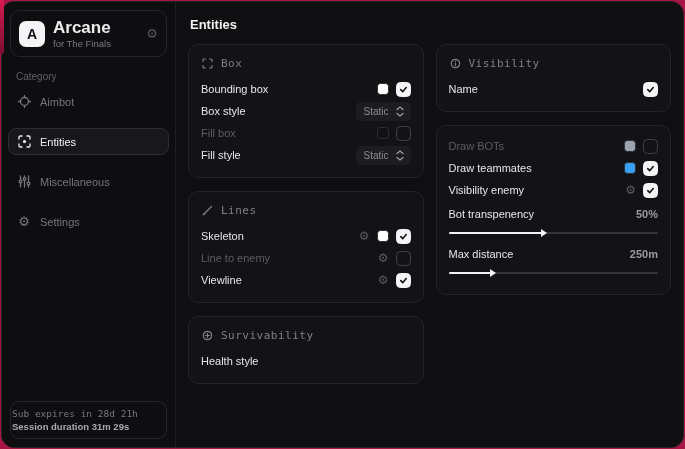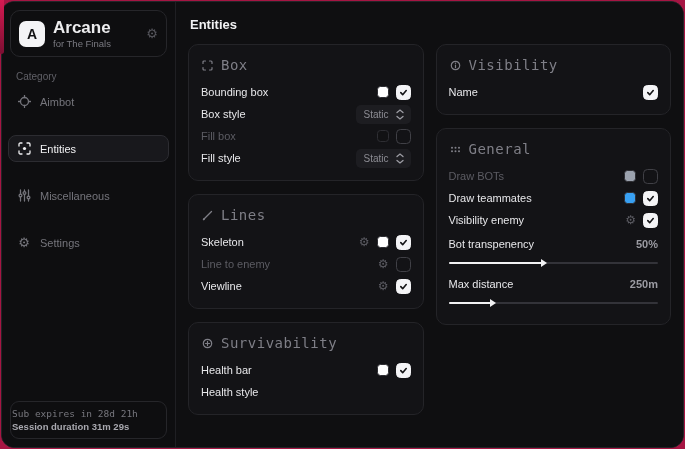--- a/index.html
+++ b/index.html
@@ -19,40 +19,40 @@
   .logo { width:26px; height:26px; border-radius:7px; background:#f4f4f6; color:#121214;
     display:flex; align-items:center; justify-content:center; font-weight:bold; font-size:14px; }
   .brand-text { flex:1; line-height:1.25; }
   .brand-title { font-size:17px; font-weight:bold; color:#ecECee; color:#ececee; }
   .brand-sub { font-size:9.5px; color:#7b7b82; }
   .gear { font-size:13px; color:#55555c; line-height:1; }
   .brand-gear { cursor:pointer; }
 
   .category-label { margin:14px 0 6px 14px; font-size:10px; color:#606067; }
 
-  .nav { display:flex; flex-direction:column; gap:20px; padding:0 6px; }
+  .nav { display:flex; flex-direction:column; gap:13px; padding:0 6px; }
   .nav-item { display:flex; align-items:center; gap:9px; height:27px; padding:0 8px;
     border:1px solid transparent; border-radius:8px; color:#75757c; font-size:11px; cursor:pointer; }
   .nav-item .nicon { width:14px; display:flex; align-items:center; justify-content:center; color:inherit; }
   .nav-item.active { background:#18181c; border-color:#2c2c31; color:#f1f1f3; }
 
   .footer-card { position:absolute; left:8px; right:8px; bottom:8px; border:1px solid #26262a;
     border-radius:9px; padding:6px 1px; }
   .footer-line1 { font-family:"DejaVu Sans Mono", monospace; font-size:9.5px; color:#77777e; margin-bottom:2px; }
   .footer-line2 { font-size:9.5px; font-weight:bold; color:#a9a9b0; }
 
   
   .main { flex:1; padding:13px 12px 0 12px; background:#0f0f11; }
   .page-title { font-size:13px; font-weight:bold; color:#f2f2f4; margin:2px 0 12px 2px; }
   .cols { display:flex; gap:12px; align-items:flex-start; }
   .col { flex:1; display:flex; flex-direction:column; gap:13px; }
 
   .card { background:#131316; border:1px solid #242428; border-radius:10px; padding:9px 12px 11px; }
   .card-header { display:flex; align-items:center; gap:8px; color:#7f7f87;
-    font-family:"DejaVu Sans Mono", monospace; font-size:14px; letter-spacing:0.5px; margin:3px 0 8px 1px; }
+    font-family:"DejaVu Sans Mono", monospace; font-size:11px; letter-spacing:0.5px; margin:3px 0 8px 1px; }
   .card-header svg { flex:0 0 auto; }
 
   .row { display:flex; align-items:center; justify-content:space-between; min-height:22px; }
   .row-label { font-size:11px; font-weight:500; color:#e7e7ea; }
   .row.dim .row-label { color:#5c5c63; }
   .controls { display:flex; align-items:center; gap:7px; }
 
   .swatch { width:12px; height:12px; border-radius:3.5px; border:1px solid #2e2e33; cursor:pointer; }
   .checkbox { width:15px; height:15px; border-radius:4.5px; border:1.5px solid #404046;
     display:flex; align-items:center; justify-content:center; cursor:pointer; background:transparent; }
@@ -230,31 +230,20 @@
 
         <section class="card">
           <div class="card-header">
             <svg class="icon" width="11" height="11" viewBox="0 0 11 11" fill="none" stroke="currentColor" stroke-width="1.2" stroke-linecap="round">
               <circle cx="5.5" cy="5.5" r="4.2"></circle>
                 <path d="M5.5 3.4v4.2M3.4 5.5h4.2"></path>
             </svg>
             <span>Survivability</span>
           </div>
           <div class="row">
-            <span class="row-label">Health bar</span>
-            <span class="controls">
-              <span class="swatch" style="background-color: rgb(255, 255, 255);"></span>
-              <span class="checkbox checked">
-                <svg width="9" height="9" viewBox="0 0 10 10">
-                    <path d="M2 5.2l2.1 2.2L8 2.8" stroke="#141416" stroke-width="1.8" fill="none" stroke-linecap="round" stroke-linejoin="round"></path>
-                  </svg>
-              </span>
-            </span>
-          </div>
-          <div class="row">
             <span class="row-label">Health style</span>
           </div>
         </section>
       </div>
 
       <div class="col">
 
         <section class="card">
           <div class="card-header">
             <svg class="icon" width="11" height="11" viewBox="0 0 11 11" fill="none" stroke="currentColor" stroke-width="1.2" stroke-linecap="round">
@@ -270,31 +259,20 @@
               <span class="checkbox checked">
                 <svg width="9" height="9" viewBox="0 0 10 10">
                     <path d="M2 5.2l2.1 2.2L8 2.8" stroke="#141416" stroke-width="1.8" fill="none" stroke-linecap="round" stroke-linejoin="round"></path>
                   </svg>
               </span>
             </span>
           </div>
         </section>
 
         <section class="card">
-          <div class="card-header">
-            <svg class="icon" width="11" height="11" viewBox="0 0 11 11" fill="currentColor">
-              <circle cx="2" cy="3.8" r="1"></circle>
-                <circle cx="5.5" cy="3.8" r="1"></circle>
-                <circle cx="9" cy="3.8" r="1"></circle>
-              <circle cx="2" cy="7.2" r="1"></circle>
-                <circle cx="5.5" cy="7.2" r="1"></circle>
-                <circle cx="9" cy="7.2" r="1"></circle>
-            </svg>
-            <span>General</span>
-          </div>
           <div class="row dim">
             <span class="row-label">Draw BOTs</span>
             <span class="controls">
               <span class="swatch" style="background-color: rgb(156, 163, 175);"></span>
               <span class="checkbox"></span>
             </span>
           </div>
           <div class="row">
             <span class="row-label">Draw teammates</span>
             <span class="controls">

